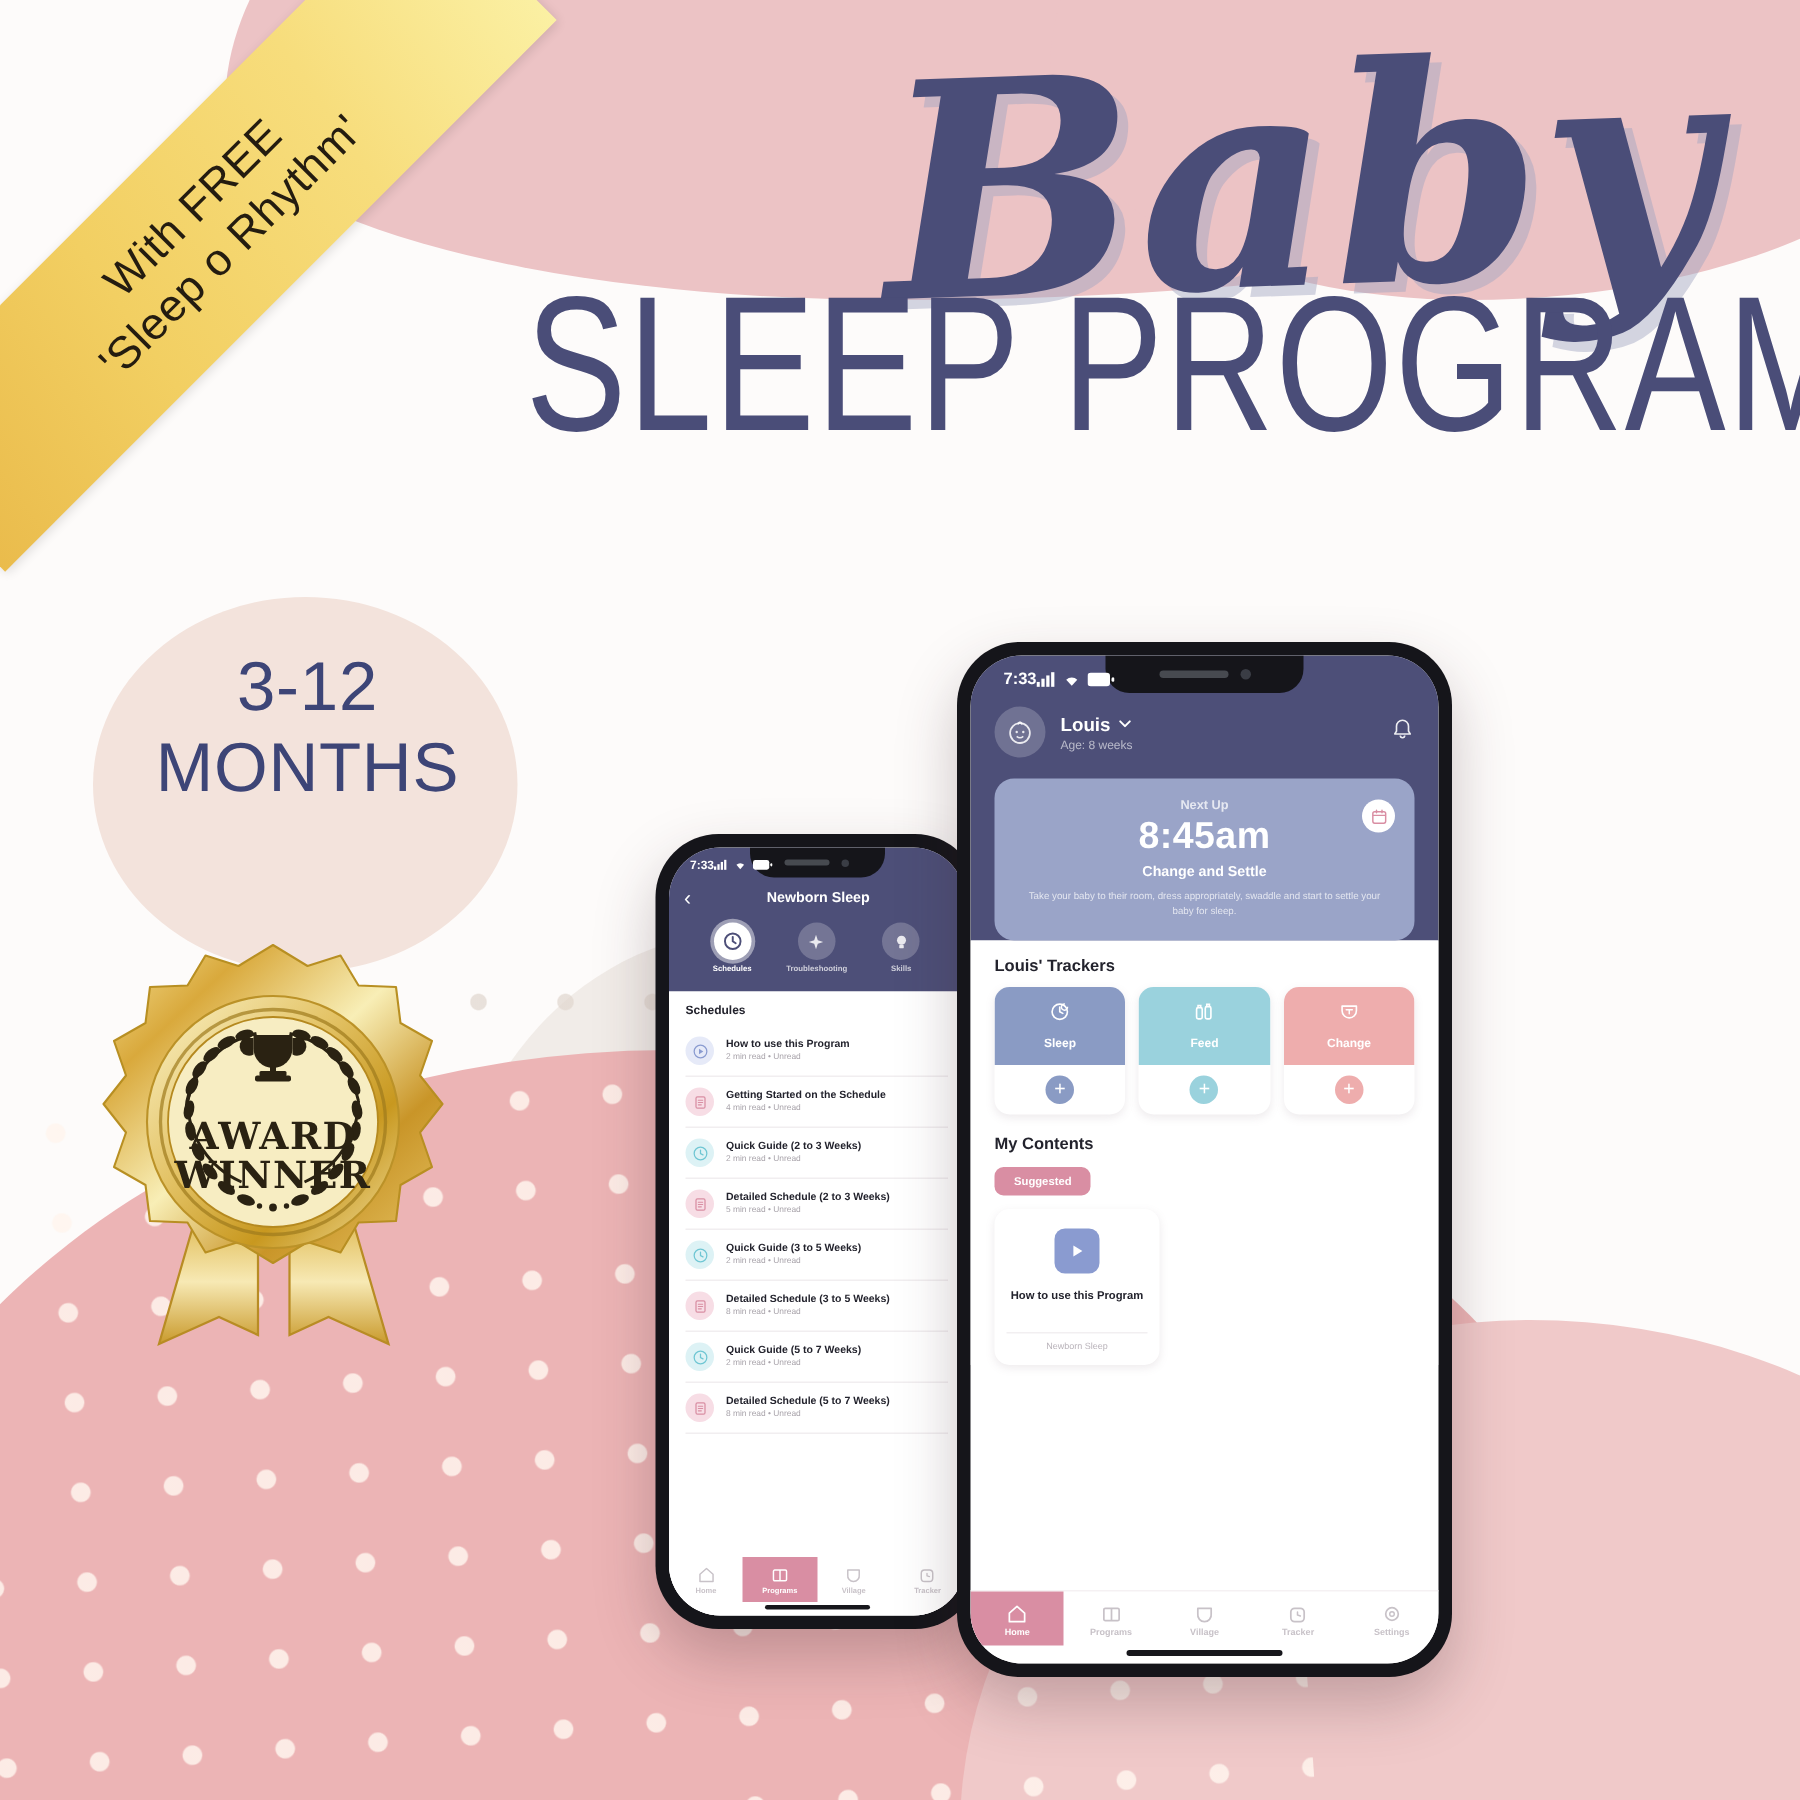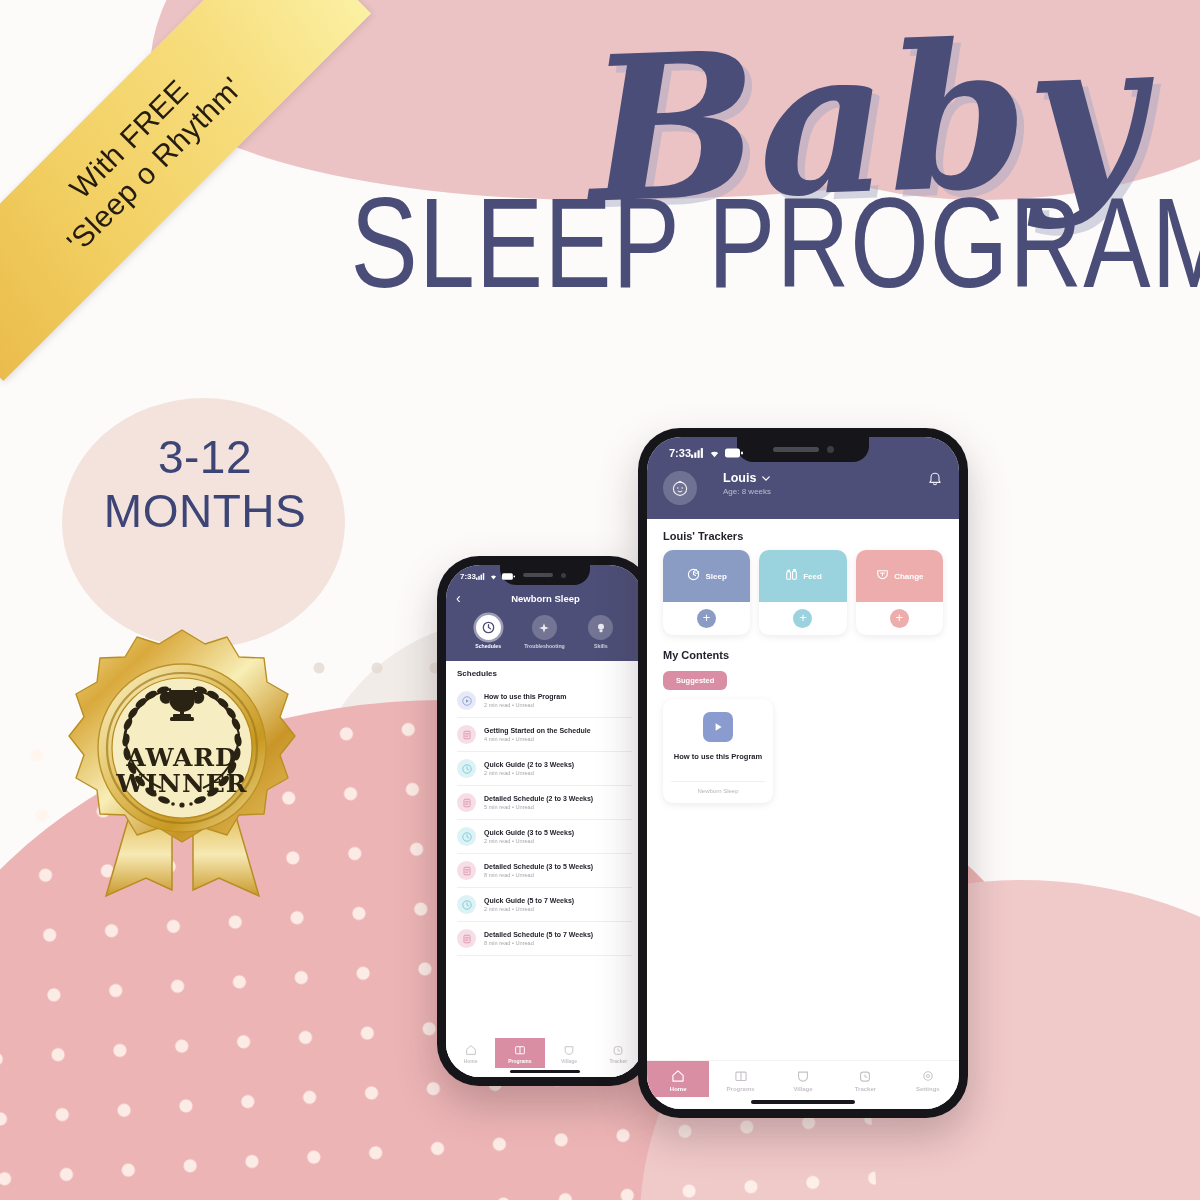--- a/index.html
+++ b/index.html
@@ -232,21 +232,21 @@
   }
 
   
   #phone-front { left: 638px; top: 428px; width: 330px; height: 690px; }
   #phone-front .notch { width: 132px; height: 25px; }
   #phone-front .notch-speaker { width: 46px; height: 5px; }
   #phone-front .notch-cam { width: 7px; height: 7px; }
   #phone-front .statusbar { padding: 10px 22px 2px; font-size: 11px; }
 
   .fp-head { padding: 10px 16px 14px; }
-  .fp-userrow { display: flex; gap: 26px; }
+  .fp-userrow { display: flex; align-items: center; gap: 10px; }
   .fp-avatar {
     width: 34px; height: 34px; border-radius: 50%;
     background: rgba(255,255,255,.2);
     display: flex; align-items: center; justify-content: center;
     flex: none;
   }
   .fp-name { color: #fff; font-size: 12.5px; font-weight: 700; display: flex; align-items: center; gap: 6px; }
   .fp-age { color: rgba(255,255,255,.6); font-size: 8px; margin-top: 2px; }
   .fp-bell { margin-left: auto; }
 
@@ -275,21 +275,21 @@
   .fp-trackers { display: flex; gap: 9px; margin-bottom: 14px; }
   .fp-tracker {
     flex: 1;
     border-radius: 10px;
     overflow: hidden;
     background: #fff;
     box-shadow: 0 2px 6px rgba(150,130,140,.16);
   }
   .fp-tracker-top {
     height: 52px;
-    display: flex; flex-direction: row; align-items: center; justify-content: center;
+    display: flex; flex-direction: column; align-items: center; justify-content: center;
     gap: 4px;
   }
   .fp-tracker-label { color: #fff; font-size: 8px; font-weight: 600; }
   .fp-tracker-bot { height: 33px; display: flex; align-items: center; justify-content: center; }
   .fp-plus {
     width: 19px; height: 19px; border-radius: 50%;
     color: #fff; font-size: 13px; line-height: 17px; text-align: center;
     font-weight: 400;
   }
 
@@ -720,20 +720,33 @@
           </div>
           <div class="fp-bell">
             <svg width="16" height="16" viewBox="0 0 22 22">
                 <path d="M11 3 a5.5 5.5 0 0 1 5.5 5.5 V13 l1.6 2.6 H3.9 L5.5 13 V8.5 A5.5 5.5 0 0 1 11 3 Z" fill="none" stroke="#fff" stroke-width="1.5" stroke-linejoin="round" opacity=".9"></path>
                 <path d="M9 17 a2 2 0 0 0 4 0" fill="none" stroke="#fff" stroke-width="1.5" opacity=".9"></path>
               </svg>
           </div>
         </div>
       </div>
 
+      <div class="fp-nextcard">
+        <div class="fp-cal-btn">
+          <svg width="11" height="11" viewBox="0 0 18 18">
+              <rect x="2" y="3.5" width="14" height="12.5" rx="2" fill="none" stroke="#d98ea3" stroke-width="1.6"></rect>
+              <path d="M2 7.5 H16" stroke="#d98ea3" stroke-width="1.6"></path>
+              <path d="M6 1.8 V4.6 M12 1.8 V4.6" stroke="#d98ea3" stroke-width="1.6" stroke-linecap="round"></path>
+            </svg>
+        </div>
+        <div class="fp-nextup">Next Up</div>
+        <div class="fp-time">8:45am</div>
+        <div class="fp-activity">Change and Settle</div>
+        <div class="fp-desc">Take your baby to their room, dress appropriately, swaddle and start to settle your baby for sleep.</div>
+      </div>
     </div>
 
     <div class="fp-body">
       <div class="fp-sec-title">Louis' Trackers</div>
       <div class="fp-trackers" id="fp-trackers">
           <div class="fp-tracker">
             <div class="fp-tracker-top" style="background:#8a9bc4">
               <span><svg width="15" height="15" viewBox="0 0 22 22">
                   <circle cx="11" cy="11" r="7.5" fill="none" stroke="#fff" stroke-width="1.6"></circle>
                   <path d="M11 6.5 V11 L14 12.6" stroke="#fff" stroke-width="1.6" fill="none" stroke-linecap="round"></path>

